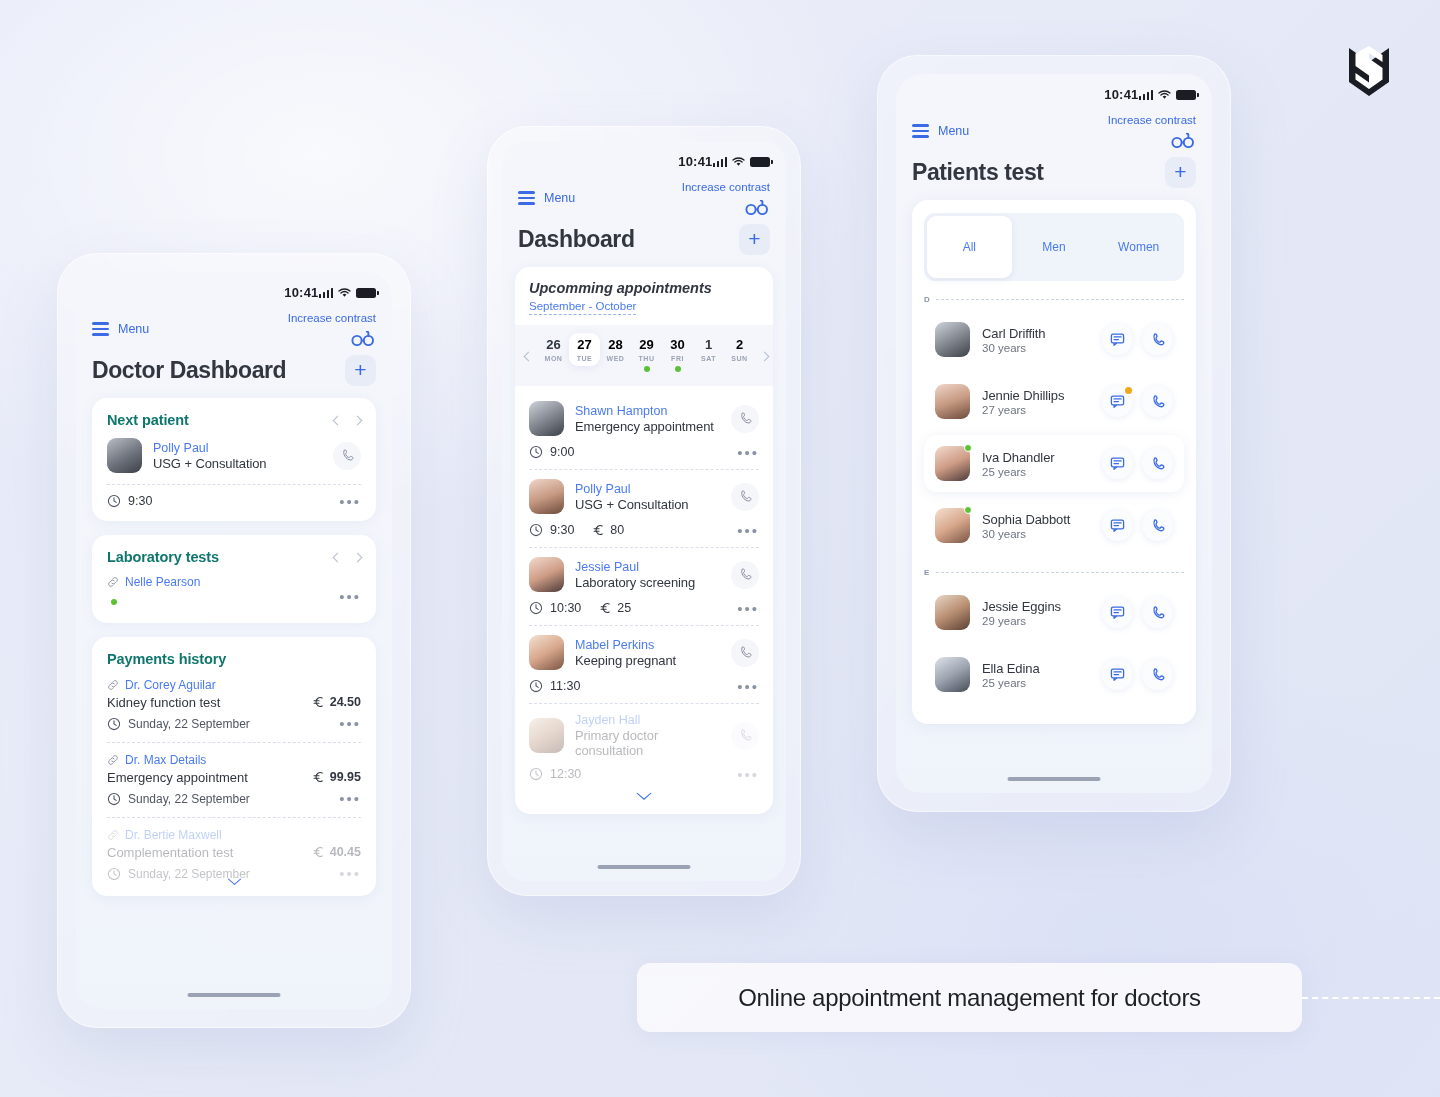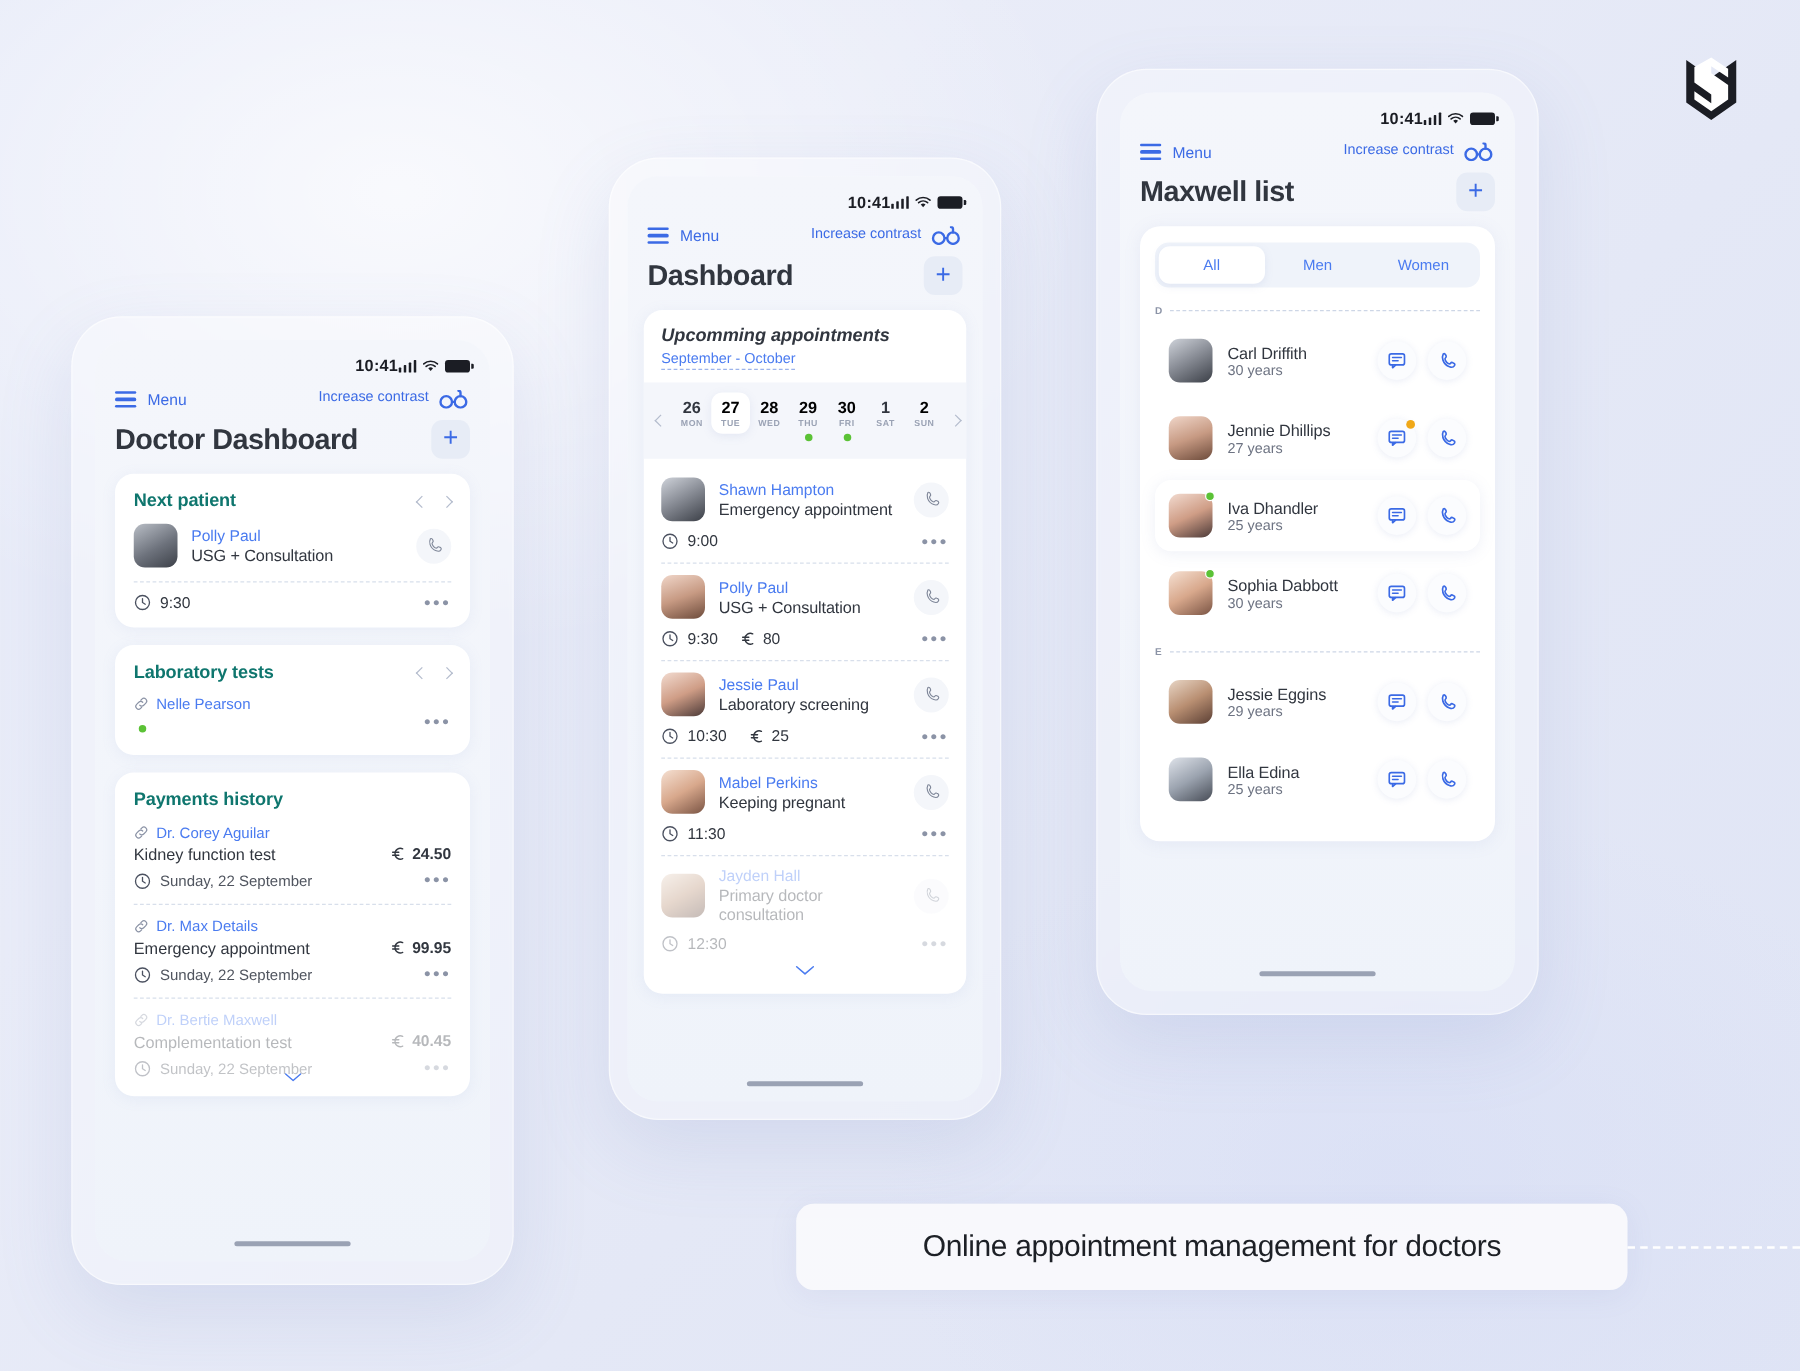--- a/index.html
+++ b/index.html
@@ -60,21 +60,21 @@
 
   
   .navrow {
     display:flex; align-items:center; justify-content:space-between;
     padding: 10px 16px 0 16px;
   }
   .menu-left { display:flex; align-items:center; gap:9px; }
   .burger { display:flex; flex-direction:column; gap:3px; }
   .burger i { display:block; width:17px; height:2.6px; background:#3b6ae5; border-radius:2px; }
   .menu-label { font-size:12.5px; color:#3b6ae5; font-weight:500; }
-  .contrast-wrap { display:flex; align-items:flex-start; gap:7px; }
+  .contrast-wrap { display:flex; align-items:flex-end; gap:7px;flex-direction:column; }
   .contrast-label { font-size:11.5px; color:#3b6ae5; }
 
   
   .titlerow {
     display:flex; align-items:center; justify-content:space-between;
     padding: 9px 16px 12px 16px;
   }
   .page-title { font-size:23px; font-weight:700; color:#31363f; letter-spacing:-.4px; }
   .plus-btn {
     width:31px; height:31px; border-radius:9px; background:#e7ecf6;
@@ -150,21 +150,21 @@
   .cdot { width:6px; height:6px; border-radius:50%; background:#5bc236; margin:4px auto 0 auto; }
 
   .appt-list { padding: 6px 14px 2px 14px; }
   .appt-item { padding: 9px 0 0 0; }
   .appt-sep { border-top:1px dashed #d8dfeb; margin-top:10px; }
   .scroll-chev { text-align:center; padding:4px 0 9px 0; }
 
   
   .plist-card { background:#fff; border-radius:16px; margin:0 16px; box-shadow:0 2px 14px rgba(126,142,196,0.10); padding:13px 12px 16px 12px; }
   .tabs { display:flex; background:#eff3fa; border-radius:11px; padding:3px; }
-  .tab { flex:1; text-align:center; font-size:12px; color:#4a7bf0; padding:8px 0; border-radius:9px; }
+  .tab { flex:1; text-align:center; font-size:12px; color:#4a7bf0; padding:24px 0; border-radius:9px; }
   .tab.active { background:#fff; box-shadow:0 2px 7px rgba(126,142,196,0.13); }
   .sec-head { display:flex; align-items:center; gap:6px; margin:14px 0 7px 0; }
   .sec-letter { font-size:8px; font-weight:700; color:#8b93a6; letter-spacing:.5px; }
   .sec-rule { flex:1; border-top:1px dashed #cdd6e6; }
   .plrow {
     display:flex; align-items:center; gap:12px; padding:11px 11px;
     border-radius:13px; margin-bottom:5px;
   }
   .plrow.raised { background:#fff; box-shadow:0 2px 12px rgba(126,142,196,0.13); }
   .pl-av { width:35px; height:35px; border-radius:9px; flex:none; background-size:cover; background-position:center; position:relative; }
@@ -667,21 +667,21 @@
         <svg width="26" height="15" viewBox="0 0 26 15">
           <circle cx="7" cy="9.5" r="4.6" fill="none" stroke="#3b6ae5" stroke-width="1.9"></circle>
           <circle cx="18.4" cy="9.5" r="4.6" fill="none" stroke="#3b6ae5" stroke-width="1.9"></circle>
           <path d="M11.6 9.5 h2.2" stroke="#3b6ae5" stroke-width="1.9"></path>
           <path d="M18.4 4.9 V2.2 a1.6 1.6 0 0 0-1.6-1.6" fill="none" stroke="#3b6ae5" stroke-width="1.9" stroke-linecap="round"></path>
         </svg>
       </div>
     </div>
 
     <div class="titlerow">
-      <span class="page-title">Maxwell list</span>
+      <span class="page-title">Patients test</span>
       <span class="plus-btn">+</span>
     </div>
 
     <div class="plist-card">
       <div class="tabs" id="tabs">
           <span class="tab active">All</span>
           <span class="tab">Men</span>
           <span class="tab">Women</span>
         </div>
       <div id="sections">

